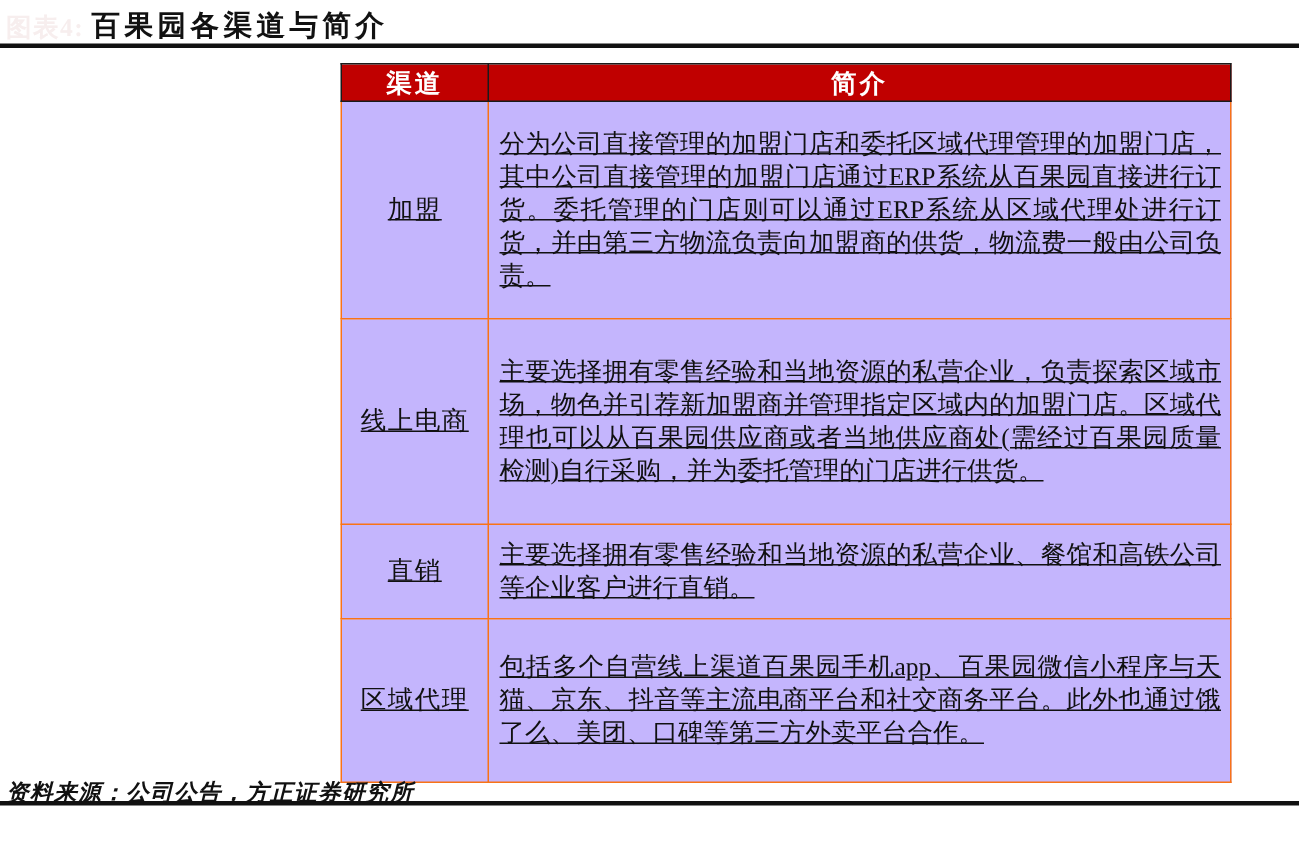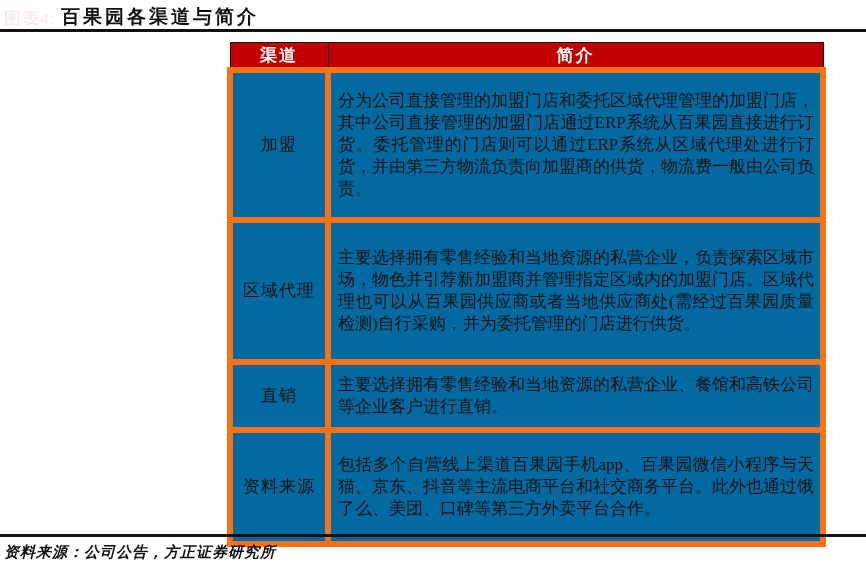--- a/index.html
+++ b/index.html
@@ -39,24 +39,25 @@
   table.channels col.c1{width:98px;}
   table.channels col.c2{width:495px;}
   table.channels th{
     background:#c00000;color:#ffffff;
     font-weight:bold;font-size:17px;
     height:24px;padding:0;text-align:center;
     letter-spacing:2px;
     border:1px solid #1a1a1a;
   }
   table.channels td{
-    background:#0369a1;
-    border:6px solid #f97316;
+    background:#c4b5fd;
+    border:1px solid #f97316;
     vertical-align:middle;
     line-height:22px;
+    text-decoration:underline;
   }
   td.ch{
     text-align:center;
     letter-spacing:1px;
     padding:6px;
   }
   td.desc{
     text-align:justify;
     text-justify:inter-ideograph;
     padding:4px 6px 4px 7px;
@@ -65,21 +66,21 @@
   tr.r2 td{height:50px;}
   tr.r3 td{height:124px;}
   tr.r4 td{height:50px;}
   tr.r5 td{height:96px;}
   
   .footer-rule{
     position:absolute;left:0;top:534px;width:866px;height:3px;
     background:#111;
   }
   .source-note{
-    position:absolute;left:4px;top:543px;
+    position:absolute;left:4px;top:519px;
     font-size:15px;font-weight:bold;font-style:italic;
     color:#111;letter-spacing:1px;white-space:nowrap;
   }
 </style>
 </head>
 <body>
 
 <div id="canvas">
 
   <div class="figure-label">图表4:</div>
@@ -97,29 +98,29 @@
           <th>渠道</th>
           <th>简介</th>
         </tr>
       </thead>
       <tbody>
         <tr class="r1">
           <td class="ch">加盟</td>
           <td class="desc">分为公司直接管理的加盟门店和委托区域代理管理的加盟门店，其中公司直接管理的加盟门店通过ERP系统从百果园直接进行订货。委托管理的门店则可以通过ERP系统从区域代理处进行订货，并由第三方物流负责向加盟商的供货，物流费一般由公司负责。</td>
         </tr>
         <tr class="r3">
-          <td class="ch">区域代理</td>
+          <td class="ch">线上电商</td>
           <td class="desc">主要选择拥有零售经验和当地资源的私营企业，负责探索区域市场，物色并引荐新加盟商并管理指定区域内的加盟门店。区域代理也可以从百果园供应商或者当地供应商处(需经过百果园质量检测)自行采购，并为委托管理的门店进行供货。</td>
         </tr>
         <tr class="r4">
           <td class="ch">直销</td>
           <td class="desc">主要选择拥有零售经验和当地资源的私营企业、餐馆和高铁公司等企业客户进行直销。</td>
         </tr>
         <tr class="r5">
-          <td class="ch">资料来源</td>
+          <td class="ch">区域代理</td>
           <td class="desc">包括多个自营线上渠道百果园手机app、百果园微信小程序与天猫、京东、抖音等主流电商平台和社交商务平台。此外也通过饿了么、美团、口碑等第三方外卖平台合作。</td>
         </tr>
       </tbody>
     </table>
   </div>
 
   <div class="footer-rule"></div>
   <div class="source-note">资料来源：公司公告，方正证券研究所</div>
 
 </div>

